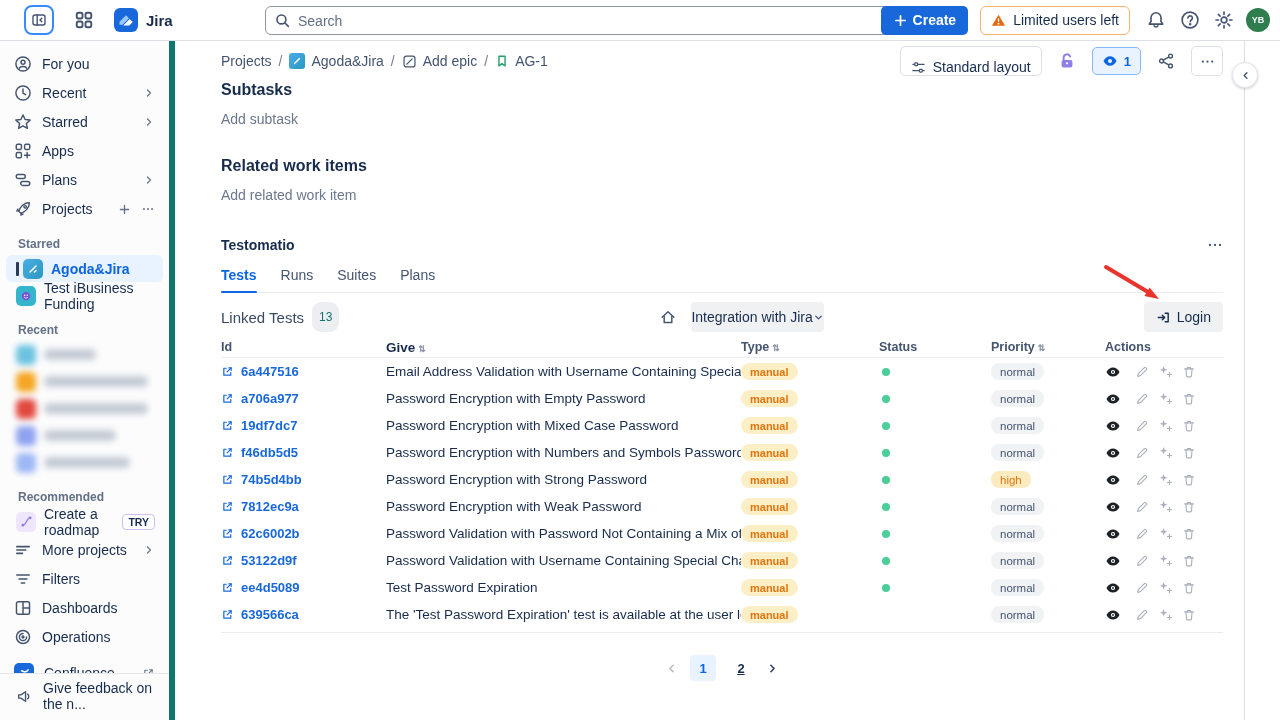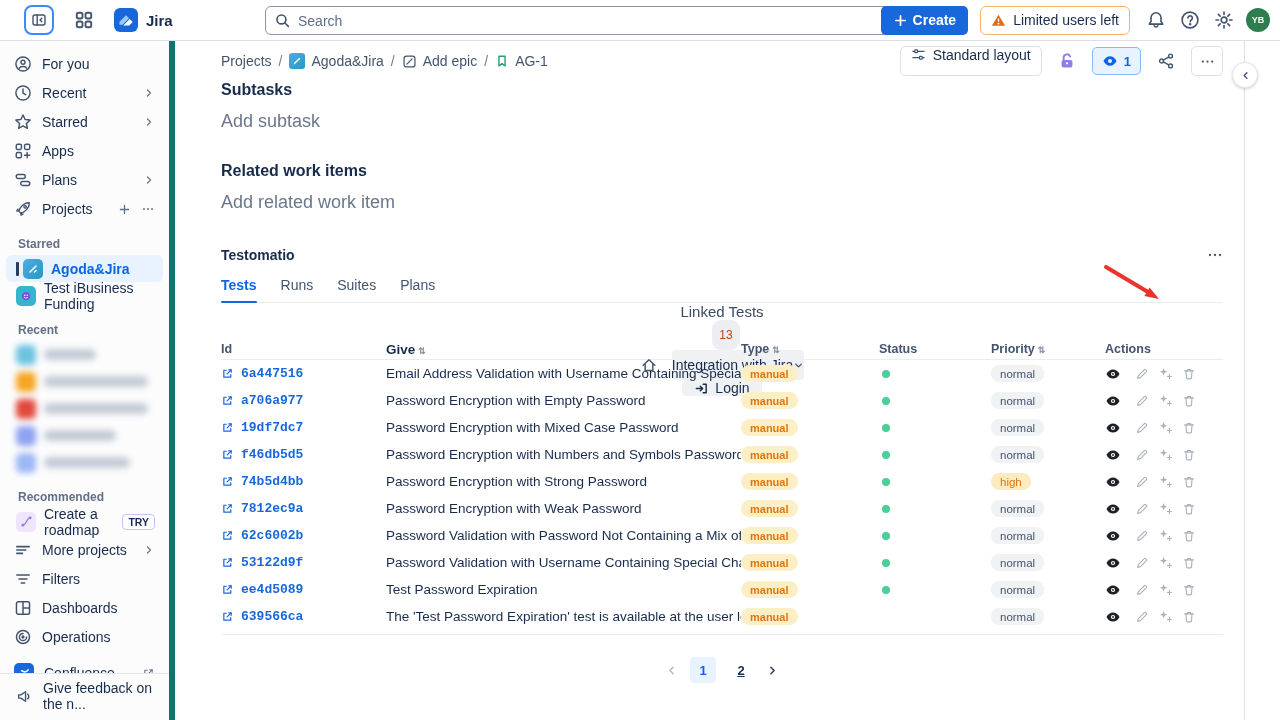--- a/index.html
+++ b/index.html
@@ -61,60 +61,60 @@
     display:flex; align-items:center; justify-content:center; color:#44546F; font-size:13px; cursor:pointer; }
 
   
   .main { position:absolute; top:41px; left:201px; right:37px; bottom:0; background:#fff; overflow:hidden; }
   .crumb-row { height:40px; padding:0 20px; display:flex; align-items:center; justify-content:space-between; }
   .crumbs { display:flex; align-items:center; gap:7px; font-size:14px; color:#44546F; }
   .crumbs .sep { color:#758195; }
   .crumb-link { color:#44546F; cursor:pointer; display:flex; align-items:center; gap:6px; }
   .hdr-actions { display:flex; align-items:center; gap:10px; }
   .layout-btn { height:30px; border:1px solid #DCDFE4; background:#fff; border-radius:5px; padding:0 10px;
-    font-size:14px; font-weight:500; color:#172B4D; display:flex; align-items:flex-start; gap:7px; cursor:pointer; font-family:inherit; }
+    font-size:14px; font-weight:500; color:#172B4D; display:flex; align-items:flex-end; gap:7px; cursor:pointer; font-family:inherit; }
   .viewers-btn { height:28px; background:#E9F2FF; border:1px solid #85B8FF; border-radius:5px; padding:0 9px;
     font-size:13px; font-weight:600; color:#0C66E4; display:flex; align-items:center; gap:6px; cursor:pointer; font-family:inherit; }
   .plain-iconbtn { width:30px; height:30px; border:none; background:none; display:flex; align-items:center;
     justify-content:center; color:#44546F; cursor:pointer; }
   .more-btn { width:32px; height:30px; border:1px solid #DCDFE4; border-radius:5px; background:#fff;
     display:flex; align-items:center; justify-content:center; color:#44546F; cursor:pointer; letter-spacing:1px; font-weight:700; }
 
   .content { padding:0 20px; position:relative; }
   .h-section { font-size:16px; font-weight:700; color:#172B4D; }
-  .add-link { font-size:18px; color:#6B778C; cursor:pointer; margin-top:12px; }
+  .add-link { font-size:14px; color:#6B778C; cursor:pointer; margin-top:12px; }
   .testo-head { margin-top:34px; display:flex; align-items:center; justify-content:space-between; }
   .testo-title { font-size:14px; font-weight:700; color:#172B4D; }
   .dots-btn { border:none; background:none; color:#44546F; font-size:16px; font-weight:700; letter-spacing:1.5px; cursor:pointer; }
   .tabs { margin-top:14px; display:flex; gap:24px; border-bottom:1px solid #EBECF0; }
   .tab { font-size:14px; font-weight:500; color:#44546F; padding-bottom:9px; cursor:pointer; position:relative; }
   .tab.active { color:#0C66E4; font-weight:600; }
   .tab.active::after { content:""; position:absolute; left:0; right:0; bottom:-1px; height:2px; background:#0C66E4; border-radius:1px; }
-  .linked-row { height:32px; display:flex; align-items:center;flex-direction:column; }
+  .linked-row { margin-top:8px; height:32px; display:flex; align-items:center; }
   .linked-label { font-size:15px; font-weight:500; color:#3B4A63; }
-  .count-badge { margin-left:8px; background:#EDEEF1; border-radius:9px; padding:8px 7px; font-size:12px; color:#c2410c; }
+  .count-badge { margin-left:8px; background:#EDEEF1; border-radius:9px; padding:8px 7px; font-size:12px; color:#0f766e; }
   .mid-group { margin:0 auto; display:flex; align-items:center; gap:14px; }
   .drop-btn { height:30px; background:#F0F1F3; border:none; border-radius:4px; padding:0 0;
     font-size:14px; font-weight:500; color:#172B4D; display:flex; align-items:center; cursor:pointer; font-family:inherit; }
   .login-btn { height:30px; background:#F0F1F3; border:none; border-radius:4px; padding:0 12px;
     font-size:14px; font-weight:500; color:#172B4D; display:flex; align-items:center; gap:6px; cursor:pointer; font-family:inherit; }
 
   
   .thead { margin-top:4px; display:flex; align-items:center; height:21px; border-bottom:1px solid #EBECF0;
     font-size:12.5px; font-weight:600; color:#44546F; }
   .sort-ic { font-size:9px; color:#8590A2; margin-left:3px; }
   .trow { display:flex; align-items:center; height:27px; font-size:13px; }
   .tbody { border-bottom:1px solid #EBECF0; padding-bottom:4px; }
   .c-id { width:165px; display:flex; align-items:center; gap:7px; }
   .c-title { width:355px; overflow:hidden; white-space:nowrap; color:#172B4D; font-size:13.5px; }
   .c-type { width:138px; }
   .c-status { width:112px; }
   .c-priority { width:114px; }
   .c-actions { flex:1; display:flex; align-items:center; gap:9px; }
-  .id-link { color:#1868DB; font-weight:700; font-size:13px; cursor:pointer; text-decoration:none;font-family:Liberation Mono, monospace; }
+  .id-link { color:#1868DB; font-weight:700; font-size:13px; cursor:pointer; text-decoration:none; }
   .badge-type { display:inline-block; background:#FCEEC5; color:#E2760E; font-size:11px; font-weight:600;
     border-radius:9px; padding:2.5px 9px; }
   .dot { width:8px; height:8px; border-radius:50%; margin-left:3px; visibility:hidden; display:inline-block; }
   .dot.on { visibility:visible; background:#4BCE97; }
   .badge-priority { display:inline-block; background:#F1F2F4; color:#44546F; font-size:11.5px;
     border-radius:8px; padding:2.5px 9px; }
   .badge-priority.high { background:#FCEBC0; color:#E2760E; }
   .act { cursor:pointer; display:flex; }
   .act.first { margin-right:5px; }
 

